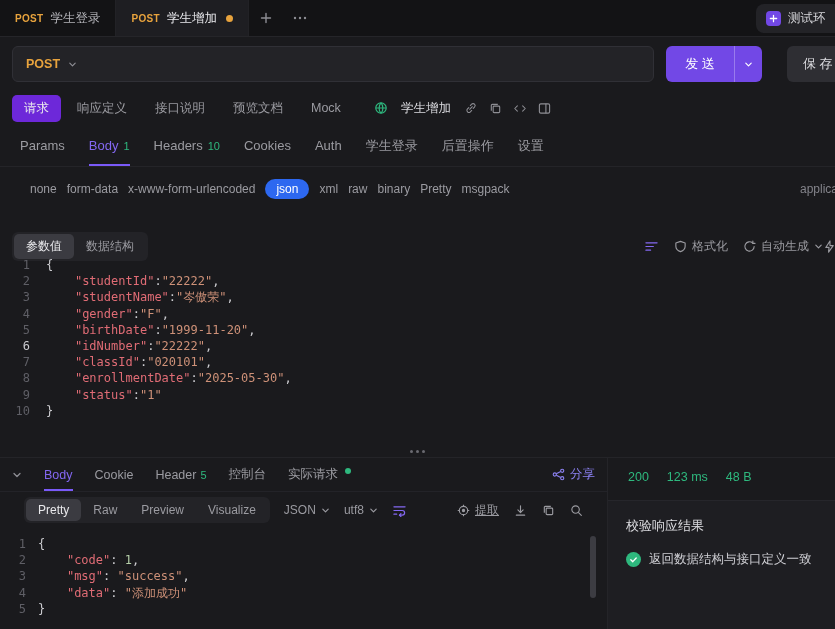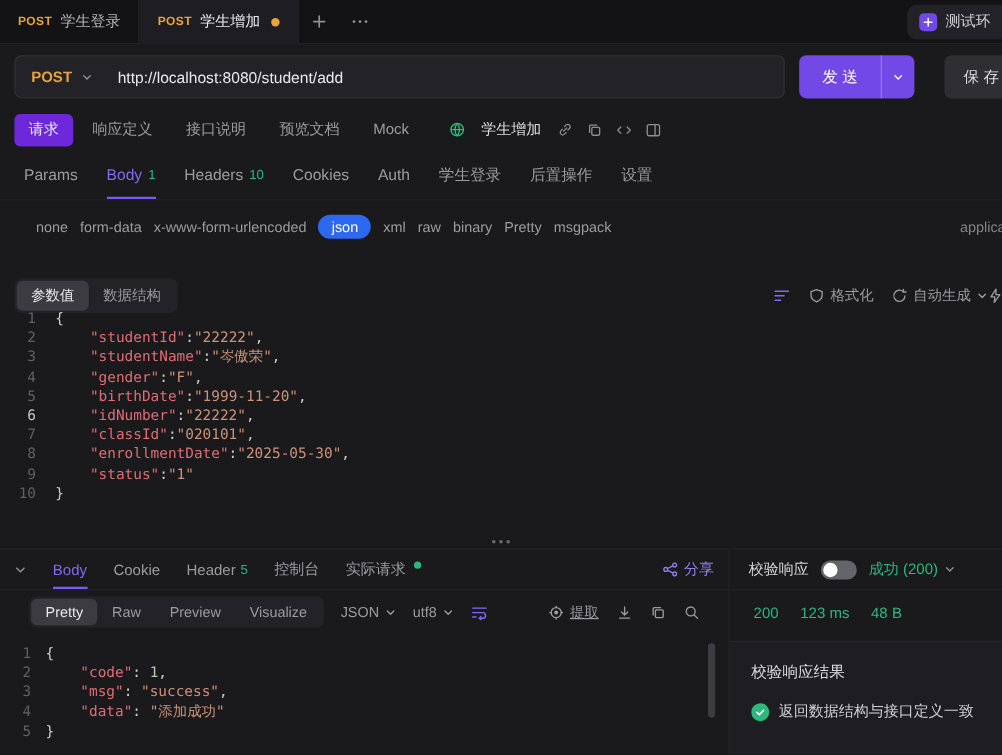--- a/index.html
+++ b/index.html
@@ -147,21 +147,20 @@
   <section class="reqbar">
     <div class="urlbox">
       <div class="methodsel">
         <span>POST</span>
         <span class="icon" style="color:#8e8e94">
           <svg width="9" height="9" viewBox="0 0 10 10" fill="none" stroke="currentColor" stroke-width="1.3" stroke-linecap="round" stroke-linejoin="round">
               <path d="M2 3.5 5 6.5 8 3.5"></path>
             </svg>
         </span>
       </div>
-      <div class="urltext">http://localhost:8080/student/add</div>
     </div>
     <div class="sendbtn">
       <span class="sendlabel">发 送</span>
       <span class="sendcaret icon">
         <svg width="9" height="9" viewBox="0 0 10 10" fill="none" stroke="#fff" stroke-width="1.3" stroke-linecap="round" stroke-linejoin="round">
             <path d="M2 3.5 5 6.5 8 3.5"></path>
           </svg>
       </span>
     </div>
     <div class="savebtn">
@@ -461,34 +460,20 @@
             <div class="cl">
               <span class="ln">5</span>
               <span class="cd"><span class="tk-punct">}</span></span>
             </div>
           </div>
         <div class="vscroll"></div>
       </div>
     </div>
 
     <div class="bright">
-      <div class="vrow1">
-        <span class="vlabel">校验响应</span>
-        <span class="toggle">
-            <span class="knob"></span>
-          </span>
-        <span class="vstatus">
-          <span>成功 (200)</span>
-          <span class="icon" style="color:#8e8e94">
-              <svg width="9" height="9" viewBox="0 0 10 10" fill="none" stroke="currentColor" stroke-width="1.3" stroke-linecap="round" stroke-linejoin="round">
-                <path d="M2 3.5 5 6.5 8 3.5"></path>
-              </svg>
-            </span>
-        </span>
-      </div>
       <div class="vrow2">
         <span>200</span>
         <span>123 ms</span>
         <span>48 B</span>
       </div>
       <div class="vcard">
         <h4>校验响应结果</h4>
         <div class="vresult">
           <span class="icon checkcircle">
             <svg width="9" height="9" viewBox="0 0 10 10" fill="none" stroke="#fff" stroke-width="1.5" stroke-linecap="round" stroke-linejoin="round">

